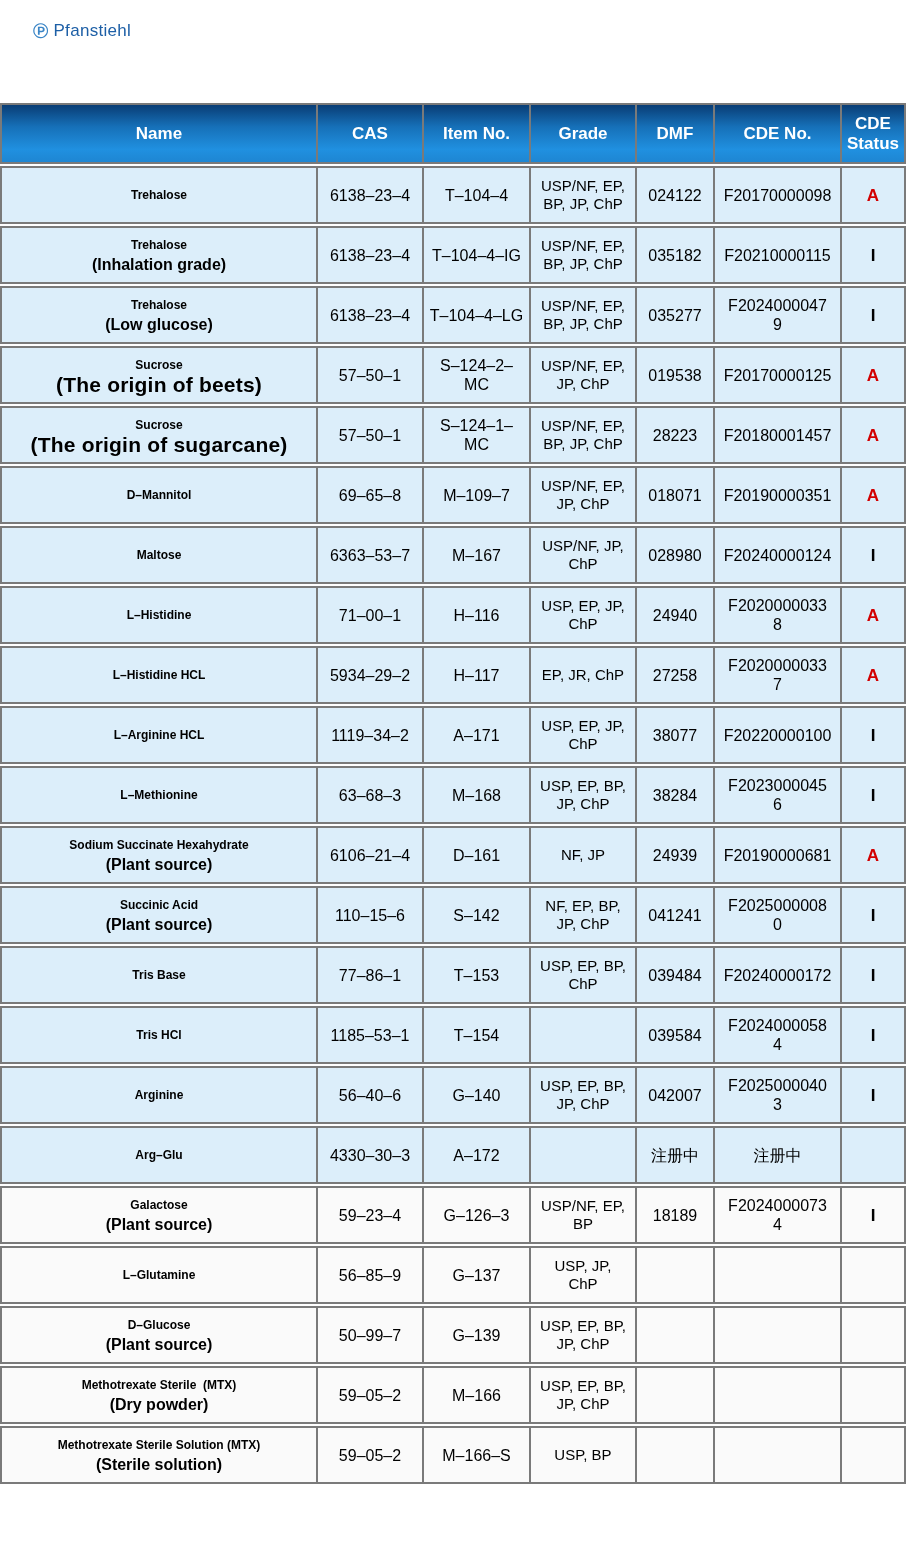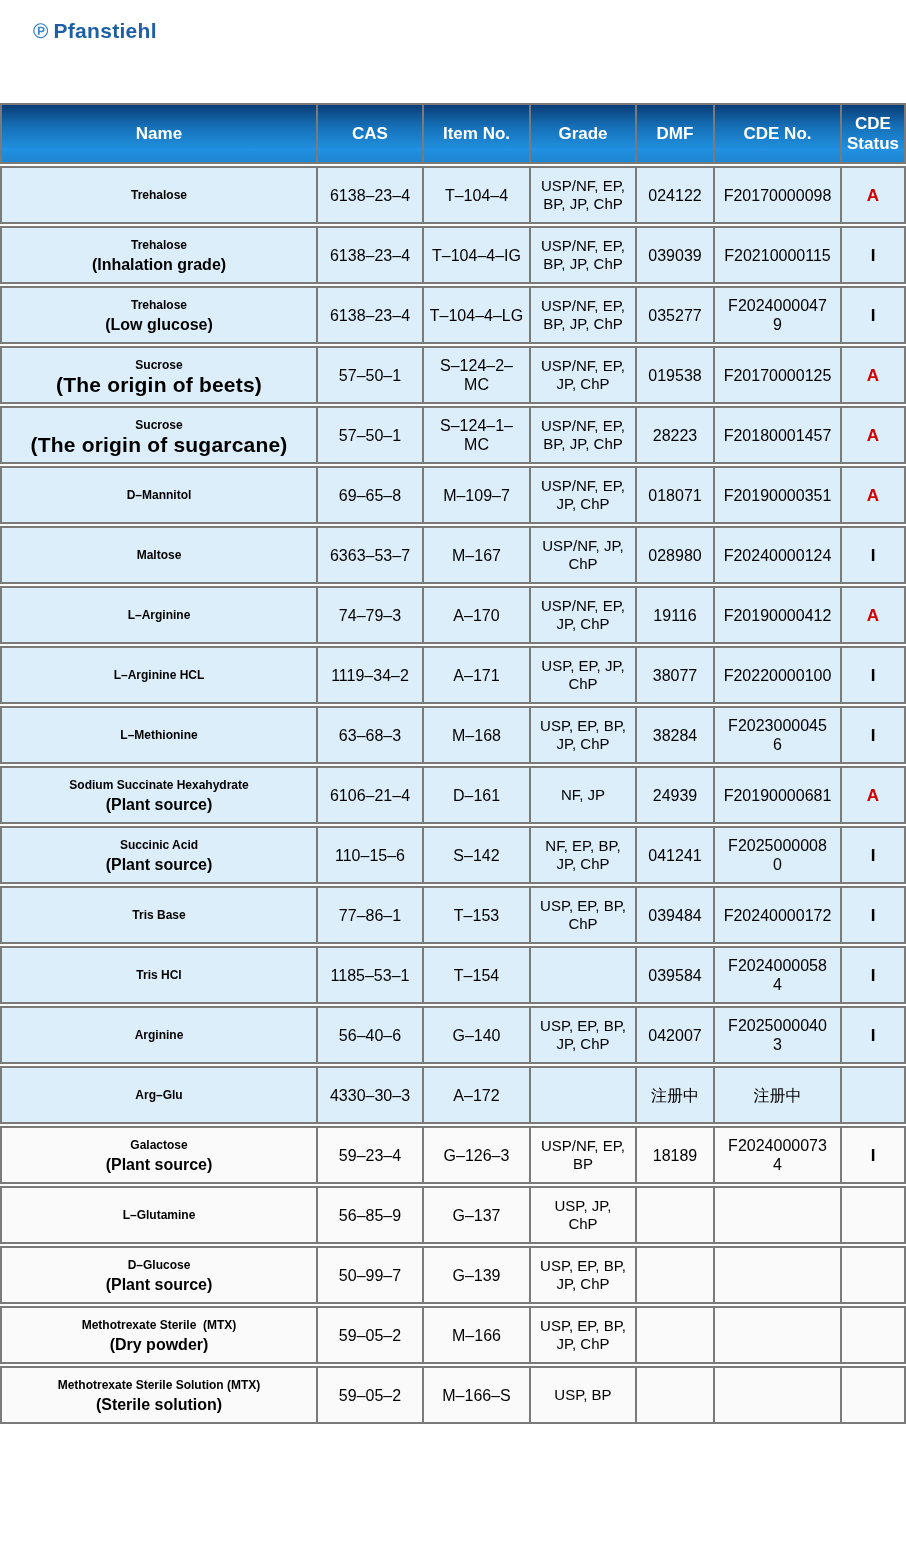--- a/index.html
+++ b/index.html
@@ -19,22 +19,22 @@
     gap: 5px;
   }
   .logo-mark {
     color: #3a85c6;
     font-size: 21px;
     font-weight: bold;
     line-height: 26px;
   }
   .logo-text {
     color: #1d5fa6;
-    font-size: 21px;
-    font-weight: 700;
+    font-size: 17px;
+    font-weight: 400;
     letter-spacing: 0.3px;
     line-height: 26px;
   }
   table.grid {
     width: 906px;
     table-layout: fixed;
     border-collapse: separate;
     border-spacing: 0 2px;
     margin-top: 0;
   }
@@ -111,21 +111,21 @@
       </tr>
       <tr class="row-blue">
         <td class="c-name">
           <div class="name1">Trehalose</div>
           <div class="name2">(Inhalation grade)</div>
         </td>
         <td class="c-cas">6138–23–4</td>
         <td class="c-item">T–104–4–IG</td>
         <td class="c-grade">USP/NF, EP,
 BP,  JP, ChP</td>
-        <td class="c-dmf">039039</td>
+        <td class="c-dmf">035182</td>
         <td class="c-cde">F20210000115</td>
         <td class="c-status" style="color: rgb(0, 0, 0);">I</td>
       </tr>
       <tr class="row-blue">
         <td class="c-name">
           <div class="name1">Trehalose</div>
           <div class="name2">(Low glucose)</div>
         </td>
         <td class="c-cas">6138–23–4</td>
         <td class="c-item">T–104–4–LG</td>
@@ -183,28 +183,41 @@
         <td class="c-cas">6363–53–7</td>
         <td class="c-item">M–167</td>
         <td class="c-grade">USP/NF, JP,
 ChP</td>
         <td class="c-dmf">028980</td>
         <td class="c-cde">F20240000124</td>
         <td class="c-status" style="color: rgb(0, 0, 0);">I</td>
       </tr>
       <tr class="row-blue">
         <td class="c-name">
-          <div class="name1">L–Arginine</div>
-        </td>
-        <td class="c-cas">74–79–3</td>
-        <td class="c-item">A–170</td>
-        <td class="c-grade">USP/NF, EP,
-JP, ChP</td>
-        <td class="c-dmf">19116</td>
-        <td class="c-cde">F20190000412</td>
+          <div class="name1">L–Histidine</div>
+        </td>
+        <td class="c-cas">71–00–1</td>
+        <td class="c-item">H–116</td>
+        <td class="c-grade">USP, EP, JP,
+ChP</td>
+        <td class="c-dmf">24940</td>
+        <td class="c-cde">F2020000033
+8</td>
+        <td class="c-status" style="color: rgb(210, 0, 0);">A</td>
+      </tr>
+      <tr class="row-blue">
+        <td class="c-name">
+          <div class="name1">L–Histidine HCL</div>
+        </td>
+        <td class="c-cas">5934–29–2</td>
+        <td class="c-item">H–117</td>
+        <td class="c-grade">EP, JR, ChP</td>
+        <td class="c-dmf">27258</td>
+        <td class="c-cde">F2020000033
+7</td>
         <td class="c-status" style="color: rgb(210, 0, 0);">A</td>
       </tr>
       <tr class="row-blue">
         <td class="c-name">
           <div class="name1">L–Arginine HCL</div>
         </td>
         <td class="c-cas">1119–34–2</td>
         <td class="c-item">A–171</td>
         <td class="c-grade">USP, EP, JP,
 ChP</td>

